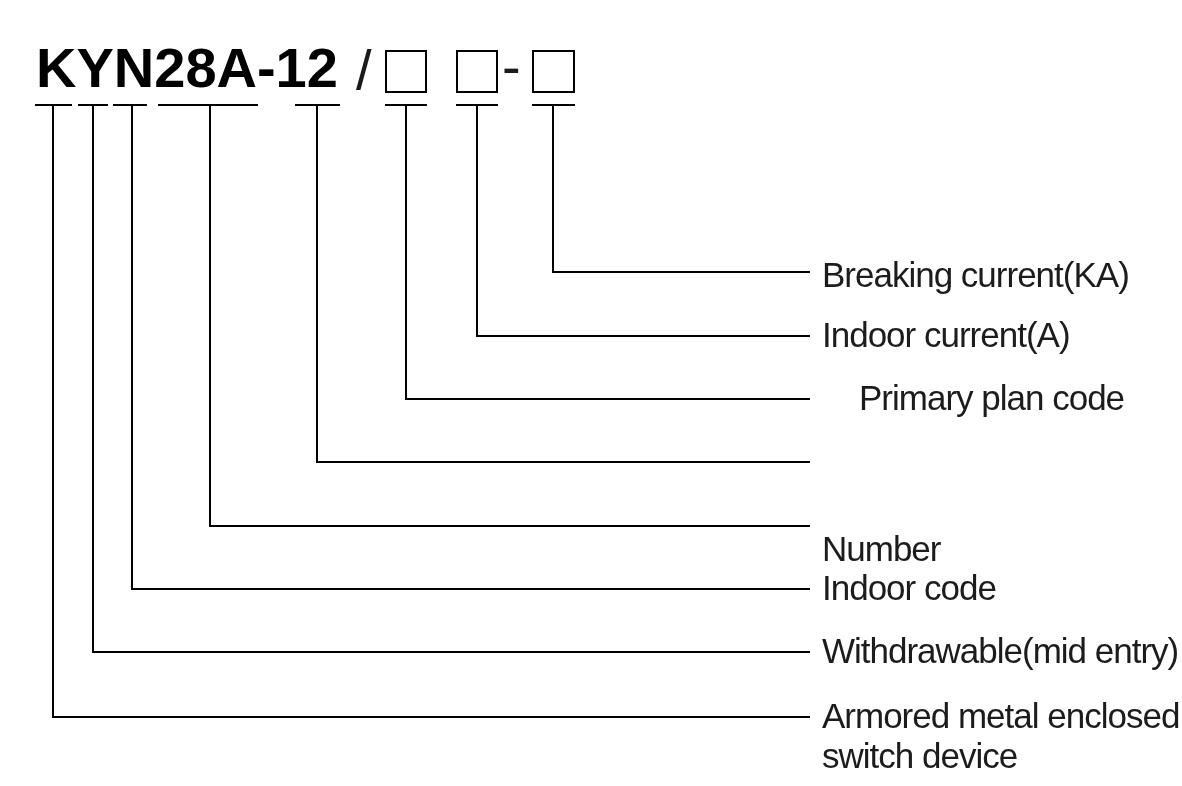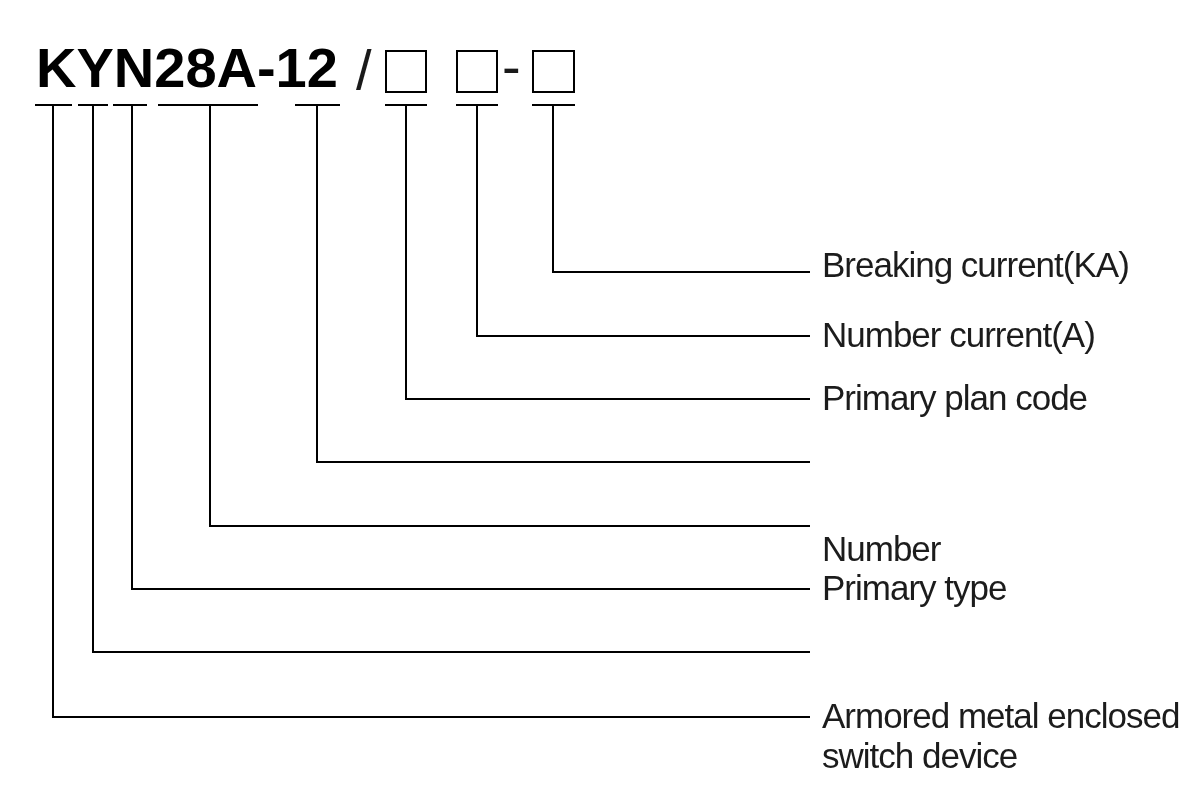--- a/index.html
+++ b/index.html
@@ -108,20 +108,21 @@
 
   <div class="line vline" style="left:405px; height:294px;"></div>
   <div class="line hline" style="left:405px; top:398px; width:405px;"></div>
 
   <div class="line vline" style="left:476px; height:231px;"></div>
   <div class="line hline" style="left:476px; top:335px; width:334px;"></div>
 
   <div class="line vline" style="left:552px; height:167px;"></div>
   <div class="line hline" style="left:552px; top:271px; width:258px;"></div>
 
-  <div class="label" style="top:245px;">Breaking current(KA)</div>
-  <div class="label" style="top:315px;">Number current(A)</div>
-  <div class="label" style="top:378px;">Primary plan code</div>
+  <div class="label" style="top:255px;">Breaking current(KA)</div>
+  <div class="label" style="top:315px;">Indoor current(A)</div>
+  <div class="label" style="top:378px;margin-left:37px;">Primary plan code</div>
   <div class="label" style="top:529px;">Number</div>
-  <div class="label" style="top:568px;">Primary type</div>
+  <div class="label" style="top:568px;">Indoor code</div>
+  <div class="label" style="top:631px;">Withdrawable(mid entry)</div>
   <div class="label wrap" style="top:696px;">Armored metal enclosed switch device</div>
 
 </div>
 
 </body></html>

